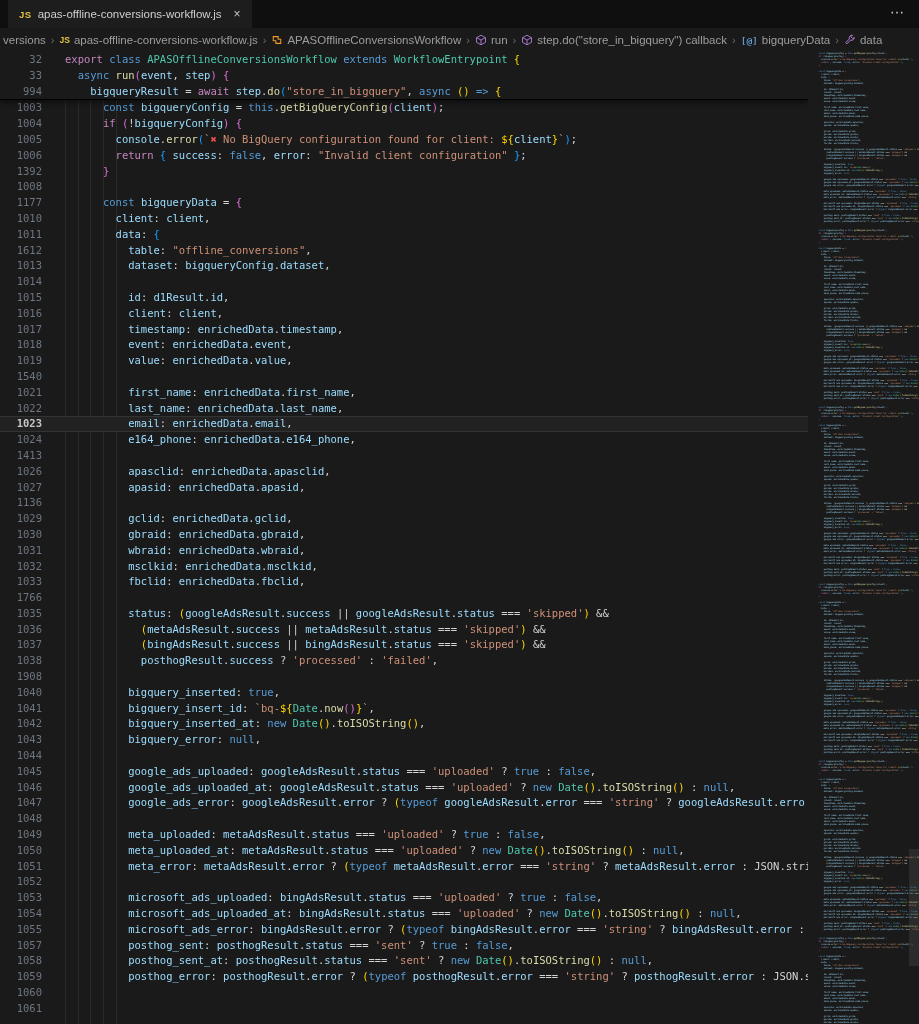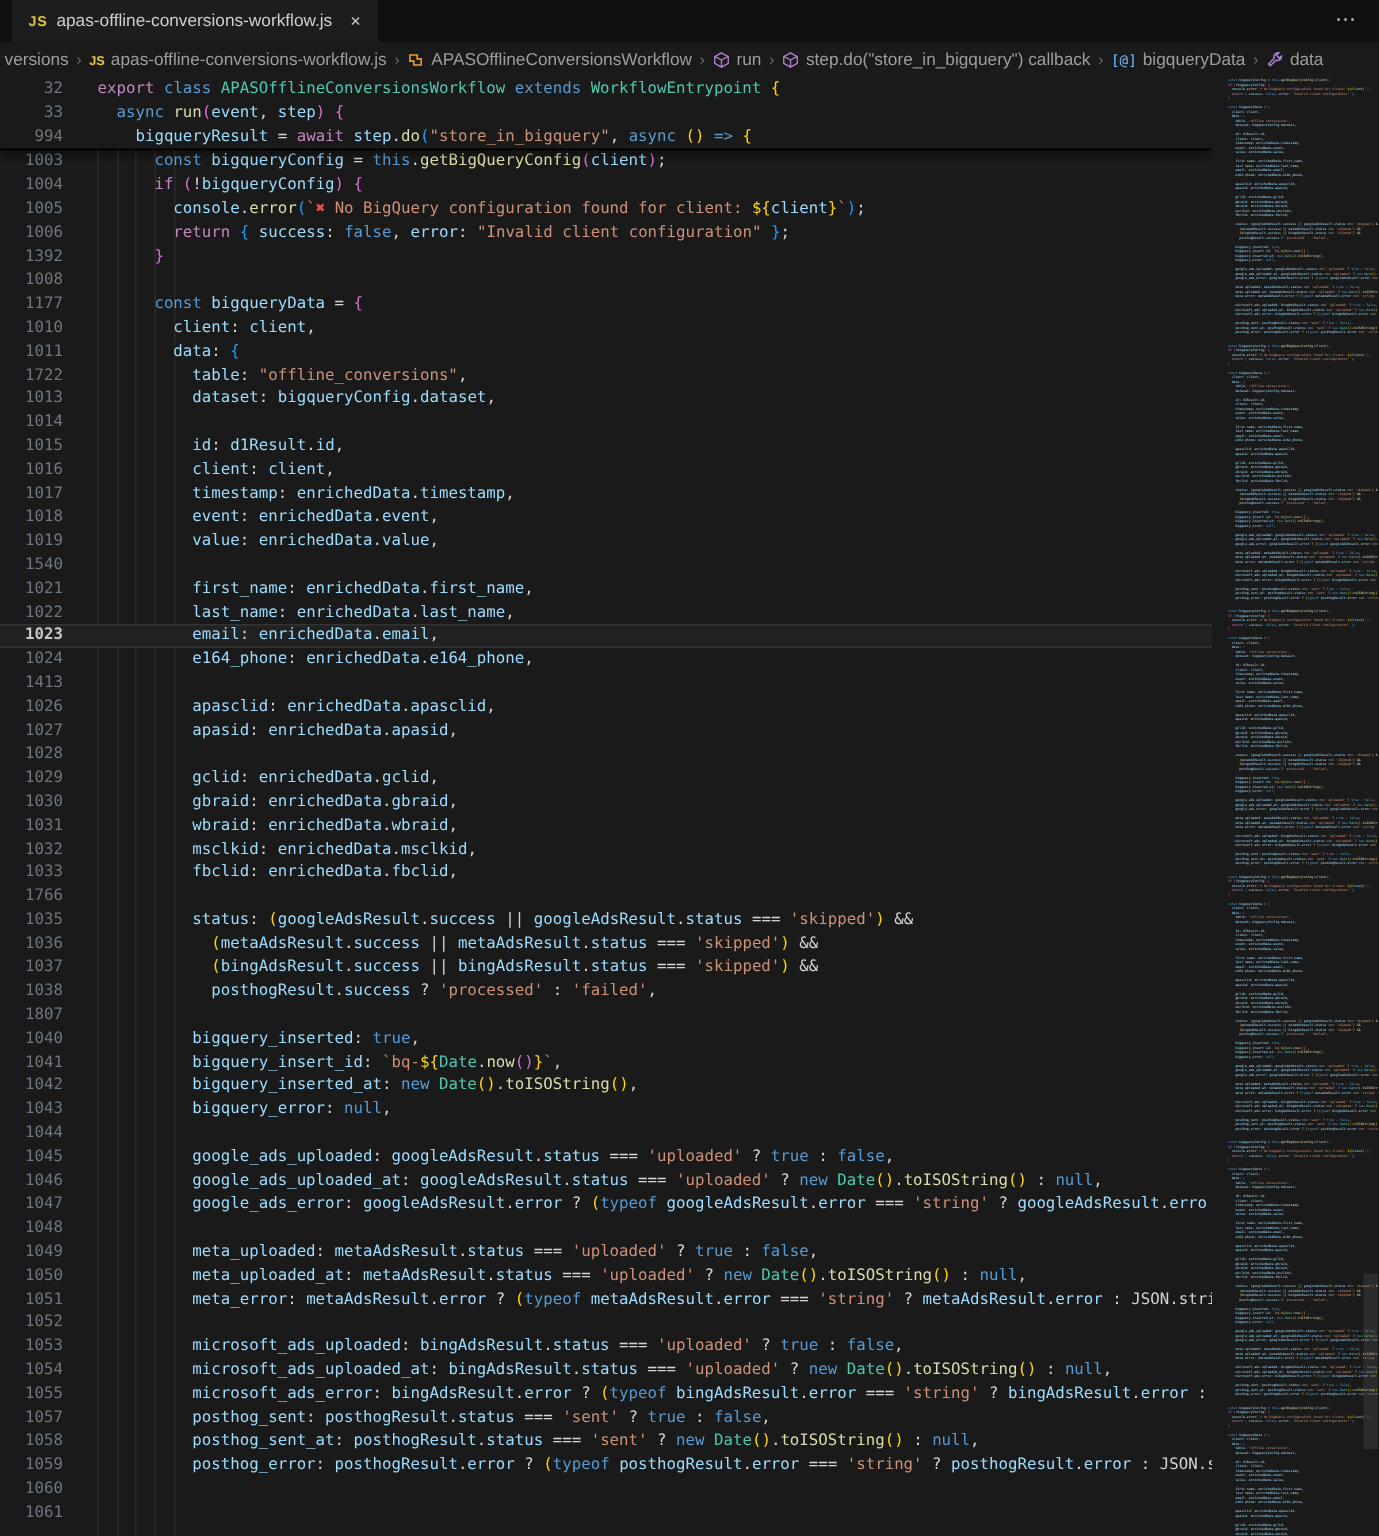--- a/index.html
+++ b/index.html
@@ -103,48 +103,48 @@
       <div id="code">
           <div class="line"><span class="ln">1003</span><span class="txt"><span>      </span><span style="color: rgb(86, 156, 214);">const </span><span style="color: rgb(156, 220, 254);">bigqueryConfig </span><span style="color: rgb(212, 212, 212);">= </span><span style="color: rgb(86, 156, 214);">this</span><span style="color: rgb(212, 212, 212);">.</span><span style="color: rgb(220, 220, 170);">getBigQueryConfig</span><span style="color: rgb(218, 112, 214);">(</span><span style="color: rgb(156, 220, 254);">client</span><span style="color: rgb(218, 112, 214);">)</span><span style="color: rgb(212, 212, 212);">;</span></span></div>
           <div class="line"><span class="ln">1004</span><span class="txt"><span>      </span><span style="color: rgb(197, 134, 192);">if </span><span style="color: rgb(218, 112, 214);">(</span><span style="color: rgb(212, 212, 212);">!</span><span style="color: rgb(156, 220, 254);">bigqueryConfig</span><span style="color: rgb(218, 112, 214);">)</span><span style="color: rgb(212, 212, 212);"> </span><span style="color: rgb(218, 112, 214);">{</span></span></div>
           <div class="line"><span class="ln">1005</span><span class="txt"><span>        </span><span style="color: rgb(156, 220, 254);">console</span><span style="color: rgb(212, 212, 212);">.</span><span style="color: rgb(220, 220, 170);">error</span><span style="color: rgb(23, 159, 255);">(</span><span style="color: rgb(206, 145, 120);">`</span><span style="color: rgb(241, 76, 76);">✖</span><span style="color: rgb(206, 145, 120);"> No BigQuery configuration found for client: </span><span style="color: rgb(255, 215, 0);">${</span><span style="color: rgb(156, 220, 254);">client</span><span style="color: rgb(255, 215, 0);">}</span><span style="color: rgb(206, 145, 120);">`</span><span style="color: rgb(23, 159, 255);">)</span><span style="color: rgb(212, 212, 212);">;</span></span></div>
           <div class="line"><span class="ln">1006</span><span class="txt"><span>        </span><span style="color: rgb(197, 134, 192);">return </span><span style="color: rgb(23, 159, 255);">{ </span><span style="color: rgb(156, 220, 254);">success</span><span style="color: rgb(212, 212, 212);">: </span><span style="color: rgb(86, 156, 214);">false</span><span style="color: rgb(212, 212, 212);">, </span><span style="color: rgb(156, 220, 254);">error</span><span style="color: rgb(212, 212, 212);">: </span><span style="color: rgb(206, 145, 120);">"Invalid client configuration"</span><span style="color: rgb(23, 159, 255);"> }</span><span style="color: rgb(212, 212, 212);">;</span></span></div>
           <div class="line"><span class="ln">1392</span><span class="txt"><span>      </span><span style="color: rgb(218, 112, 214);">}</span></span></div>
           <div class="line"><span class="ln">1008</span><span class="txt"></span></div>
           <div class="line"><span class="ln">1177</span><span class="txt"><span>      </span><span style="color: rgb(86, 156, 214);">const </span><span style="color: rgb(156, 220, 254);">bigqueryData </span><span style="color: rgb(212, 212, 212);">= </span><span style="color: rgb(218, 112, 214);">{</span></span></div>
           <div class="line"><span class="ln">1010</span><span class="txt"><span>        </span><span style="color: rgb(156, 220, 254);">client</span><span style="color: rgb(212, 212, 212);">: </span><span style="color: rgb(156, 220, 254);">client</span><span style="color: rgb(212, 212, 212);">,</span></span></div>
           <div class="line"><span class="ln">1011</span><span class="txt"><span>        </span><span style="color: rgb(156, 220, 254);">data</span><span style="color: rgb(212, 212, 212);">: </span><span style="color: rgb(23, 159, 255);">{</span></span></div>
-          <div class="line"><span class="ln">1722</span><span class="txt"><span>          </span><span style="color: rgb(156, 220, 254);">table</span><span style="color: rgb(212, 212, 212);">: </span><span style="color: rgb(206, 145, 120);">"offline_conversions"</span><span style="color: rgb(212, 212, 212);">,</span></span></div>
+          <div class="line"><span class="ln">1612</span><span class="txt"><span>          </span><span style="color: rgb(156, 220, 254);">table</span><span style="color: rgb(212, 212, 212);">: </span><span style="color: rgb(206, 145, 120);">"offline_conversions"</span><span style="color: rgb(212, 212, 212);">,</span></span></div>
           <div class="line"><span class="ln">1013</span><span class="txt"><span>          </span><span style="color: rgb(156, 220, 254);">dataset</span><span style="color: rgb(212, 212, 212);">: </span><span style="color: rgb(156, 220, 254);">bigqueryConfig</span><span style="color: rgb(212, 212, 212);">.</span><span style="color: rgb(156, 220, 254);">dataset</span><span style="color: rgb(212, 212, 212);">,</span></span></div>
           <div class="line"><span class="ln">1014</span><span class="txt"></span></div>
           <div class="line"><span class="ln">1015</span><span class="txt"><span>          </span><span style="color: rgb(156, 220, 254);">id</span><span style="color: rgb(212, 212, 212);">: </span><span style="color: rgb(156, 220, 254);">d1Result</span><span style="color: rgb(212, 212, 212);">.</span><span style="color: rgb(156, 220, 254);">id</span><span style="color: rgb(212, 212, 212);">,</span></span></div>
           <div class="line"><span class="ln">1016</span><span class="txt"><span>          </span><span style="color: rgb(156, 220, 254);">client</span><span style="color: rgb(212, 212, 212);">: </span><span style="color: rgb(156, 220, 254);">client</span><span style="color: rgb(212, 212, 212);">,</span></span></div>
           <div class="line"><span class="ln">1017</span><span class="txt"><span>          </span><span style="color: rgb(156, 220, 254);">timestamp</span><span style="color: rgb(212, 212, 212);">: </span><span style="color: rgb(156, 220, 254);">enrichedData</span><span style="color: rgb(212, 212, 212);">.</span><span style="color: rgb(156, 220, 254);">timestamp</span><span style="color: rgb(212, 212, 212);">,</span></span></div>
           <div class="line"><span class="ln">1018</span><span class="txt"><span>          </span><span style="color: rgb(156, 220, 254);">event</span><span style="color: rgb(212, 212, 212);">: </span><span style="color: rgb(156, 220, 254);">enrichedData</span><span style="color: rgb(212, 212, 212);">.</span><span style="color: rgb(156, 220, 254);">event</span><span style="color: rgb(212, 212, 212);">,</span></span></div>
           <div class="line"><span class="ln">1019</span><span class="txt"><span>          </span><span style="color: rgb(156, 220, 254);">value</span><span style="color: rgb(212, 212, 212);">: </span><span style="color: rgb(156, 220, 254);">enrichedData</span><span style="color: rgb(212, 212, 212);">.</span><span style="color: rgb(156, 220, 254);">value</span><span style="color: rgb(212, 212, 212);">,</span></span></div>
           <div class="line"><span class="ln">1540</span><span class="txt"></span></div>
           <div class="line"><span class="ln">1021</span><span class="txt"><span>          </span><span style="color: rgb(156, 220, 254);">first_name</span><span style="color: rgb(212, 212, 212);">: </span><span style="color: rgb(156, 220, 254);">enrichedData</span><span style="color: rgb(212, 212, 212);">.</span><span style="color: rgb(156, 220, 254);">first_name</span><span style="color: rgb(212, 212, 212);">,</span></span></div>
           <div class="line"><span class="ln">1022</span><span class="txt"><span>          </span><span style="color: rgb(156, 220, 254);">last_name</span><span style="color: rgb(212, 212, 212);">: </span><span style="color: rgb(156, 220, 254);">enrichedData</span><span style="color: rgb(212, 212, 212);">.</span><span style="color: rgb(156, 220, 254);">last_name</span><span style="color: rgb(212, 212, 212);">,</span></span></div>
           <div class="line active"><span class="ln">1023</span><span class="txt"><span>          </span><span style="color: rgb(156, 220, 254);">email</span><span style="color: rgb(212, 212, 212);">: </span><span style="color: rgb(156, 220, 254);">enrichedData</span><span style="color: rgb(212, 212, 212);">.</span><span style="color: rgb(156, 220, 254);">email</span><span style="color: rgb(212, 212, 212);">,</span></span></div>
           <div class="line"><span class="ln">1024</span><span class="txt"><span>          </span><span style="color: rgb(156, 220, 254);">e164_phone</span><span style="color: rgb(212, 212, 212);">: </span><span style="color: rgb(156, 220, 254);">enrichedData</span><span style="color: rgb(212, 212, 212);">.</span><span style="color: rgb(156, 220, 254);">e164_phone</span><span style="color: rgb(212, 212, 212);">,</span></span></div>
           <div class="line"><span class="ln">1413</span><span class="txt"></span></div>
           <div class="line"><span class="ln">1026</span><span class="txt"><span>          </span><span style="color: rgb(156, 220, 254);">apasclid</span><span style="color: rgb(212, 212, 212);">: </span><span style="color: rgb(156, 220, 254);">enrichedData</span><span style="color: rgb(212, 212, 212);">.</span><span style="color: rgb(156, 220, 254);">apasclid</span><span style="color: rgb(212, 212, 212);">,</span></span></div>
           <div class="line"><span class="ln">1027</span><span class="txt"><span>          </span><span style="color: rgb(156, 220, 254);">apasid</span><span style="color: rgb(212, 212, 212);">: </span><span style="color: rgb(156, 220, 254);">enrichedData</span><span style="color: rgb(212, 212, 212);">.</span><span style="color: rgb(156, 220, 254);">apasid</span><span style="color: rgb(212, 212, 212);">,</span></span></div>
-          <div class="line"><span class="ln">1028</span><span class="txt"></span></div>
+          <div class="line"><span class="ln">1136</span><span class="txt"></span></div>
           <div class="line"><span class="ln">1029</span><span class="txt"><span>          </span><span style="color: rgb(156, 220, 254);">gclid</span><span style="color: rgb(212, 212, 212);">: </span><span style="color: rgb(156, 220, 254);">enrichedData</span><span style="color: rgb(212, 212, 212);">.</span><span style="color: rgb(156, 220, 254);">gclid</span><span style="color: rgb(212, 212, 212);">,</span></span></div>
           <div class="line"><span class="ln">1030</span><span class="txt"><span>          </span><span style="color: rgb(156, 220, 254);">gbraid</span><span style="color: rgb(212, 212, 212);">: </span><span style="color: rgb(156, 220, 254);">enrichedData</span><span style="color: rgb(212, 212, 212);">.</span><span style="color: rgb(156, 220, 254);">gbraid</span><span style="color: rgb(212, 212, 212);">,</span></span></div>
           <div class="line"><span class="ln">1031</span><span class="txt"><span>          </span><span style="color: rgb(156, 220, 254);">wbraid</span><span style="color: rgb(212, 212, 212);">: </span><span style="color: rgb(156, 220, 254);">enrichedData</span><span style="color: rgb(212, 212, 212);">.</span><span style="color: rgb(156, 220, 254);">wbraid</span><span style="color: rgb(212, 212, 212);">,</span></span></div>
           <div class="line"><span class="ln">1032</span><span class="txt"><span>          </span><span style="color: rgb(156, 220, 254);">msclkid</span><span style="color: rgb(212, 212, 212);">: </span><span style="color: rgb(156, 220, 254);">enrichedData</span><span style="color: rgb(212, 212, 212);">.</span><span style="color: rgb(156, 220, 254);">msclkid</span><span style="color: rgb(212, 212, 212);">,</span></span></div>
           <div class="line"><span class="ln">1033</span><span class="txt"><span>          </span><span style="color: rgb(156, 220, 254);">fbclid</span><span style="color: rgb(212, 212, 212);">: </span><span style="color: rgb(156, 220, 254);">enrichedData</span><span style="color: rgb(212, 212, 212);">.</span><span style="color: rgb(156, 220, 254);">fbclid</span><span style="color: rgb(212, 212, 212);">,</span></span></div>
           <div class="line"><span class="ln">1766</span><span class="txt"></span></div>
           <div class="line"><span class="ln">1035</span><span class="txt"><span>          </span><span style="color: rgb(156, 220, 254);">status</span><span style="color: rgb(212, 212, 212);">: </span><span style="color: rgb(255, 215, 0);">(</span><span style="color: rgb(156, 220, 254);">googleAdsResult</span><span style="color: rgb(212, 212, 212);">.</span><span style="color: rgb(156, 220, 254);">success</span><span style="color: rgb(212, 212, 212);"> || </span><span style="color: rgb(156, 220, 254);">googleAdsResult</span><span style="color: rgb(212, 212, 212);">.</span><span style="color: rgb(156, 220, 254);">status</span><span style="color: rgb(212, 212, 212);"> === </span><span style="color: rgb(206, 145, 120);">'skipped'</span><span style="color: rgb(255, 215, 0);">)</span><span style="color: rgb(212, 212, 212);"> &amp;&amp;</span></span></div>
           <div class="line"><span class="ln">1036</span><span class="txt"><span>            </span><span style="color: rgb(255, 215, 0);">(</span><span style="color: rgb(156, 220, 254);">metaAdsResult</span><span style="color: rgb(212, 212, 212);">.</span><span style="color: rgb(156, 220, 254);">success</span><span style="color: rgb(212, 212, 212);"> || </span><span style="color: rgb(156, 220, 254);">metaAdsResult</span><span style="color: rgb(212, 212, 212);">.</span><span style="color: rgb(156, 220, 254);">status</span><span style="color: rgb(212, 212, 212);"> === </span><span style="color: rgb(206, 145, 120);">'skipped'</span><span style="color: rgb(255, 215, 0);">)</span><span style="color: rgb(212, 212, 212);"> &amp;&amp;</span></span></div>
           <div class="line"><span class="ln">1037</span><span class="txt"><span>            </span><span style="color: rgb(255, 215, 0);">(</span><span style="color: rgb(156, 220, 254);">bingAdsResult</span><span style="color: rgb(212, 212, 212);">.</span><span style="color: rgb(156, 220, 254);">success</span><span style="color: rgb(212, 212, 212);"> || </span><span style="color: rgb(156, 220, 254);">bingAdsResult</span><span style="color: rgb(212, 212, 212);">.</span><span style="color: rgb(156, 220, 254);">status</span><span style="color: rgb(212, 212, 212);"> === </span><span style="color: rgb(206, 145, 120);">'skipped'</span><span style="color: rgb(255, 215, 0);">)</span><span style="color: rgb(212, 212, 212);"> &amp;&amp;</span></span></div>
           <div class="line"><span class="ln">1038</span><span class="txt"><span>            </span><span style="color: rgb(156, 220, 254);">posthogResult</span><span style="color: rgb(212, 212, 212);">.</span><span style="color: rgb(156, 220, 254);">success</span><span style="color: rgb(212, 212, 212);"> ? </span><span style="color: rgb(206, 145, 120);">'processed'</span><span style="color: rgb(212, 212, 212);"> : </span><span style="color: rgb(206, 145, 120);">'failed'</span><span style="color: rgb(212, 212, 212);">,</span></span></div>
-          <div class="line"><span class="ln">1807</span><span class="txt"></span></div>
+          <div class="line"><span class="ln">1908</span><span class="txt"></span></div>
           <div class="line"><span class="ln">1040</span><span class="txt"><span>          </span><span style="color: rgb(156, 220, 254);">bigquery_inserted</span><span style="color: rgb(212, 212, 212);">: </span><span style="color: rgb(86, 156, 214);">true</span><span style="color: rgb(212, 212, 212);">,</span></span></div>
           <div class="line"><span class="ln">1041</span><span class="txt"><span>          </span><span style="color: rgb(156, 220, 254);">bigquery_insert_id</span><span style="color: rgb(212, 212, 212);">: </span><span style="color: rgb(206, 145, 120);">`bq-</span><span style="color: rgb(255, 215, 0);">${</span><span style="color: rgb(78, 201, 176);">Date</span><span style="color: rgb(212, 212, 212);">.</span><span style="color: rgb(220, 220, 170);">now</span><span style="color: rgb(218, 112, 214);">()</span><span style="color: rgb(255, 215, 0);">}</span><span style="color: rgb(206, 145, 120);">`</span><span style="color: rgb(212, 212, 212);">,</span></span></div>
           <div class="line"><span class="ln">1042</span><span class="txt"><span>          </span><span style="color: rgb(156, 220, 254);">bigquery_inserted_at</span><span style="color: rgb(212, 212, 212);">: </span><span style="color: rgb(86, 156, 214);">new </span><span style="color: rgb(78, 201, 176);">Date</span><span style="color: rgb(255, 215, 0);">()</span><span style="color: rgb(212, 212, 212);">.</span><span style="color: rgb(220, 220, 170);">toISOString</span><span style="color: rgb(255, 215, 0);">()</span><span style="color: rgb(212, 212, 212);">,</span></span></div>
           <div class="line"><span class="ln">1043</span><span class="txt"><span>          </span><span style="color: rgb(156, 220, 254);">bigquery_error</span><span style="color: rgb(212, 212, 212);">: </span><span style="color: rgb(86, 156, 214);">null</span><span style="color: rgb(212, 212, 212);">,</span></span></div>
           <div class="line"><span class="ln">1044</span><span class="txt"></span></div>
           <div class="line"><span class="ln">1045</span><span class="txt"><span>          </span><span style="color: rgb(156, 220, 254);">google_ads_uploaded</span><span style="color: rgb(212, 212, 212);">: </span><span style="color: rgb(156, 220, 254);">googleAdsResult</span><span style="color: rgb(212, 212, 212);">.</span><span style="color: rgb(156, 220, 254);">status</span><span style="color: rgb(212, 212, 212);"> === </span><span style="color: rgb(206, 145, 120);">'uploaded'</span><span style="color: rgb(212, 212, 212);"> ? </span><span style="color: rgb(86, 156, 214);">true</span><span style="color: rgb(212, 212, 212);"> : </span><span style="color: rgb(86, 156, 214);">false</span><span style="color: rgb(212, 212, 212);">,</span></span></div>
           <div class="line"><span class="ln">1046</span><span class="txt"><span>          </span><span style="color: rgb(156, 220, 254);">google_ads_uploaded_at</span><span style="color: rgb(212, 212, 212);">: </span><span style="color: rgb(156, 220, 254);">googleAdsResult</span><span style="color: rgb(212, 212, 212);">.</span><span style="color: rgb(156, 220, 254);">status</span><span style="color: rgb(212, 212, 212);"> === </span><span style="color: rgb(206, 145, 120);">'uploaded'</span><span style="color: rgb(212, 212, 212);"> ? </span><span style="color: rgb(86, 156, 214);">new </span><span style="color: rgb(78, 201, 176);">Date</span><span style="color: rgb(255, 215, 0);">()</span><span style="color: rgb(212, 212, 212);">.</span><span style="color: rgb(220, 220, 170);">toISOString</span><span style="color: rgb(255, 215, 0);">()</span><span style="color: rgb(212, 212, 212);"> : </span><span style="color: rgb(86, 156, 214);">null</span><span style="color: rgb(212, 212, 212);">,</span></span></div>
           <div class="line"><span class="ln">1047</span><span class="txt"><span>          </span><span style="color: rgb(156, 220, 254);">google_ads_error</span><span style="color: rgb(212, 212, 212);">: </span><span style="color: rgb(156, 220, 254);">googleAdsResult</span><span style="color: rgb(212, 212, 212);">.</span><span style="color: rgb(156, 220, 254);">error</span><span style="color: rgb(212, 212, 212);"> ? </span><span style="color: rgb(255, 215, 0);">(</span><span style="color: rgb(86, 156, 214);">typeof </span><span style="color: rgb(156, 220, 254);">googleAdsResult</span><span style="color: rgb(212, 212, 212);">.</span><span style="color: rgb(156, 220, 254);">error</span><span style="color: rgb(212, 212, 212);"> === </span><span style="color: rgb(206, 145, 120);">'string'</span><span style="color: rgb(212, 212, 212);"> ? </span><span style="color: rgb(156, 220, 254);">googleAdsResult</span><span style="color: rgb(212, 212, 212);">.</span><span style="color: rgb(156, 220, 254);">erro</span></span></div>
           <div class="line"><span class="ln">1048</span><span class="txt"></span></div>
           <div class="line"><span class="ln">1049</span><span class="txt"><span>          </span><span style="color: rgb(156, 220, 254);">meta_uploaded</span><span style="color: rgb(212, 212, 212);">: </span><span style="color: rgb(156, 220, 254);">metaAdsResult</span><span style="color: rgb(212, 212, 212);">.</span><span style="color: rgb(156, 220, 254);">status</span><span style="color: rgb(212, 212, 212);"> === </span><span style="color: rgb(206, 145, 120);">'uploaded'</span><span style="color: rgb(212, 212, 212);"> ? </span><span style="color: rgb(86, 156, 214);">true</span><span style="color: rgb(212, 212, 212);"> : </span><span style="color: rgb(86, 156, 214);">false</span><span style="color: rgb(212, 212, 212);">,</span></span></div>

